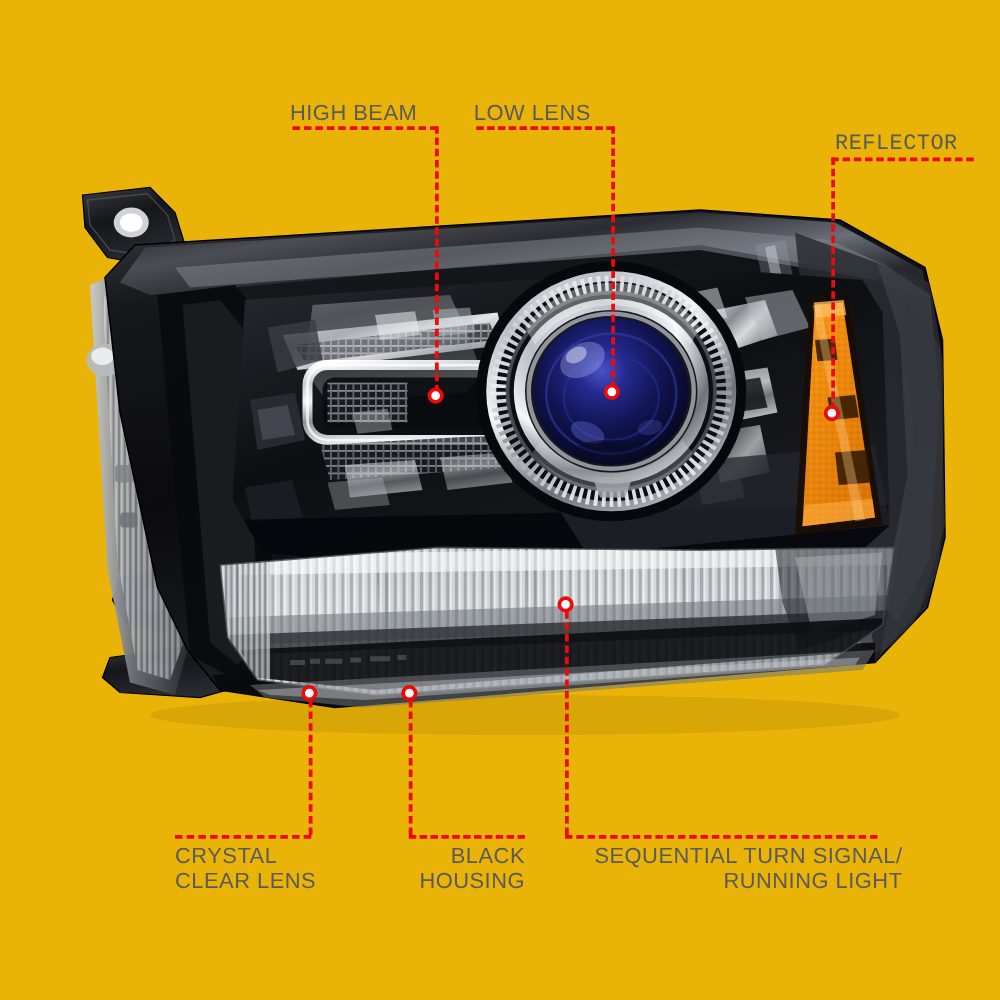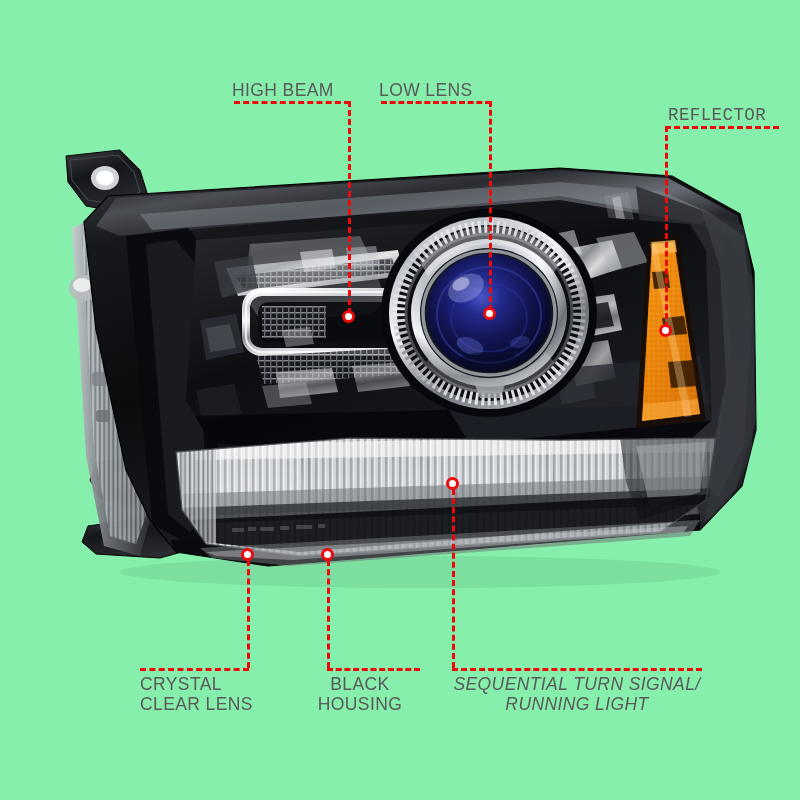--- a/index.html
+++ b/index.html
@@ -1,31 +1,31 @@
 <!DOCTYPE html>
 <html><head>
 <meta charset="utf-8">
 <style>
   html,body{margin:0;padding:0;background:#ffffff;}
   body{width:800px;height:800px;overflow:hidden;
        font-family:"Liberation Sans","DejaVu Sans",sans-serif;}
-  #stage{position:relative;width:800px;height:800px;background:#86efac;}
+  #stage{position:relative;width:800px;height:800px;background:#eab308;}
 
   
   .callout-label{
     position:absolute;
     color:#5a5a5a;
     font-size:17.5px;
     letter-spacing:0.4px;
     line-height:20px;
     white-space:pre;
     font-family:"Liberation Sans","DejaVu Sans",sans-serif;
   }
   .cl-left{text-align:left;}
-  .cl-right{text-align:center;}
+  .cl-right{text-align:right;}
 
   
   .leader-h{
     position:absolute;height:0;border-top:3px dashed #ee0a0a;
   }
   .leader-v{
     position:absolute;width:0;border-left:3px dashed #ee0a0a;
   }
   .dot{
     position:absolute;width:13px;height:13px;border-radius:50%;
@@ -377,16 +377,16 @@
 
   <div class="leader-v" style="left:327px; top:560px; height:108px;"></div>
   <div class="leader-h" style="left:327px; top:668px; width:93px;"></div>
   <div class="dot" style="left:320.5px; top:547.5px;"></div>
   <div class="callout-label cl-right" style="left:300px; top:674px; width:120px;">BLACK
 HOUSING</div>
 
   <div class="leader-v" style="left:452px; top:489px; height:179px;"></div>
   <div class="leader-h" style="left:452px; top:668px; width:250px;"></div>
   <div class="dot" style="left:445.5px; top:476.5px;"></div>
-  <div class="callout-label cl-right" style="left:452px; top:674px; width:250px;font-style:italic;">SEQUENTIAL TURN SIGNAL/
+  <div class="callout-label cl-right" style="left:472px; top:674px; width:250px;">SEQUENTIAL TURN SIGNAL/
 RUNNING LIGHT</div>
 
 </div>
 
 </body></html>

